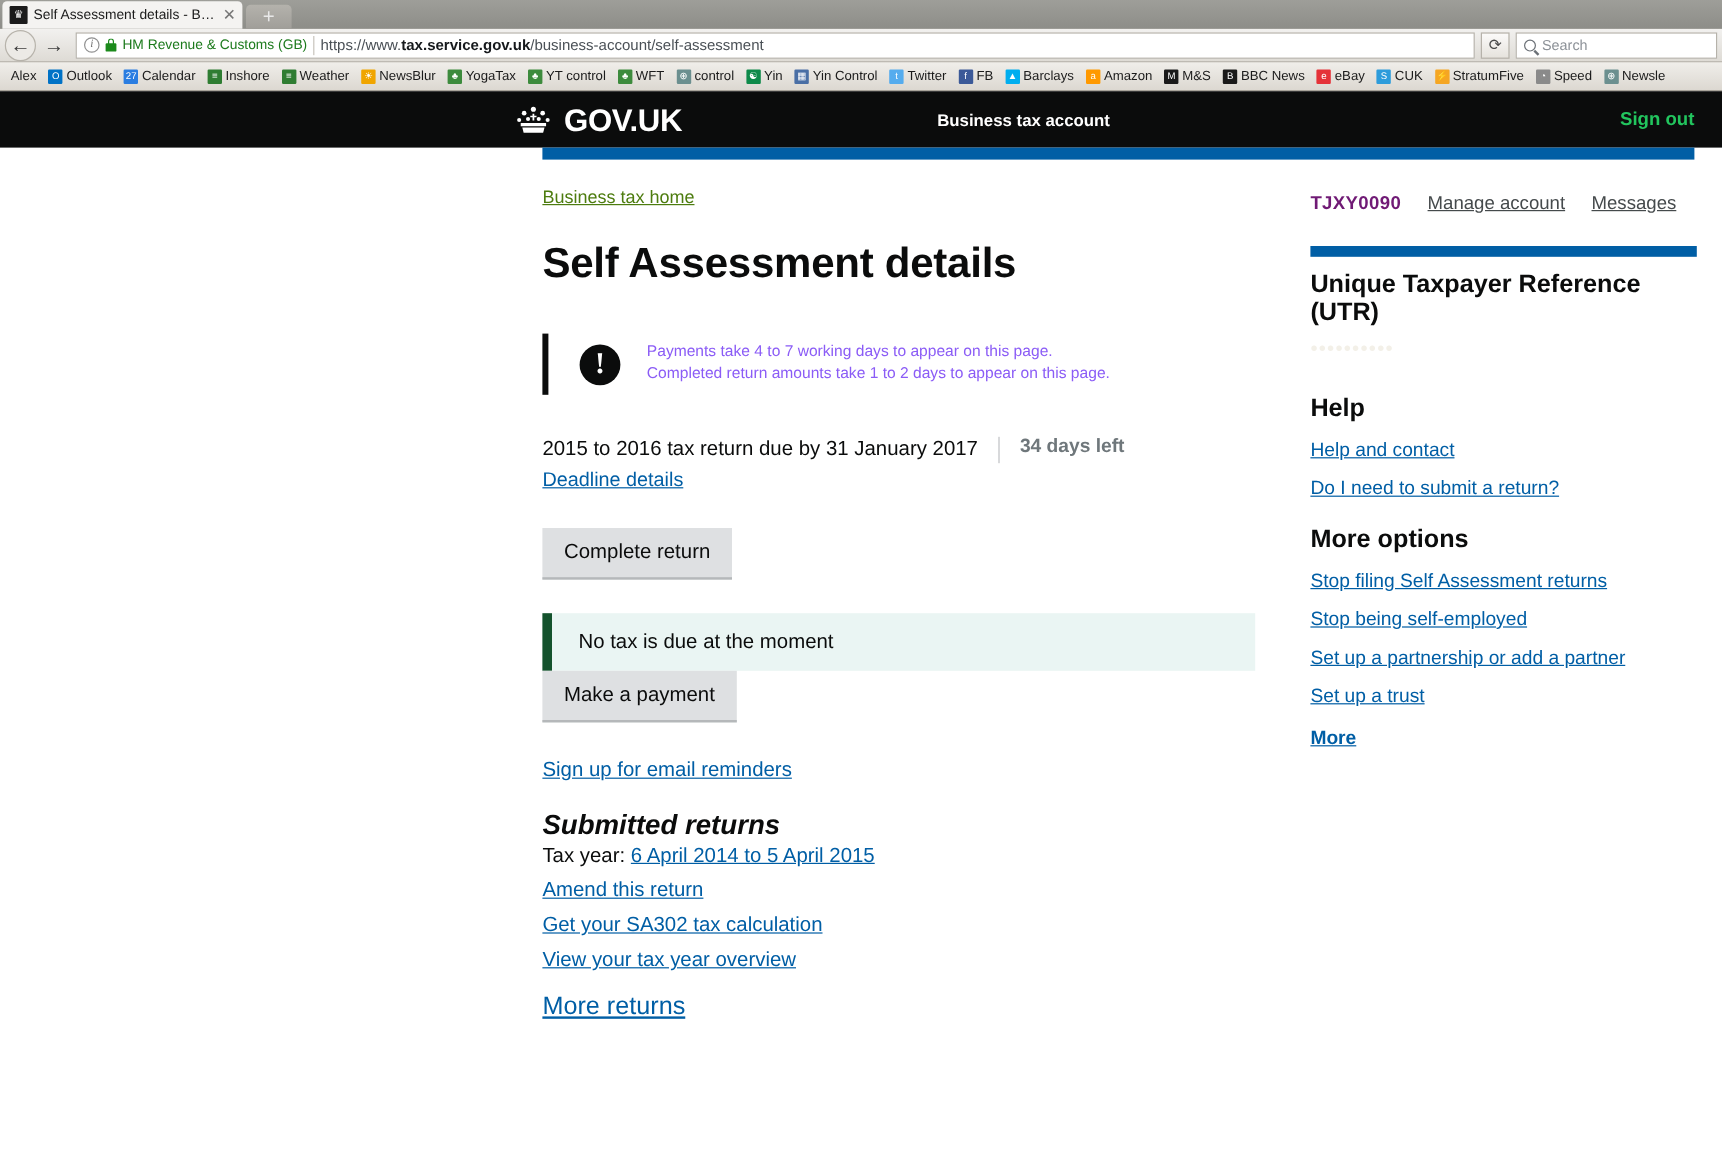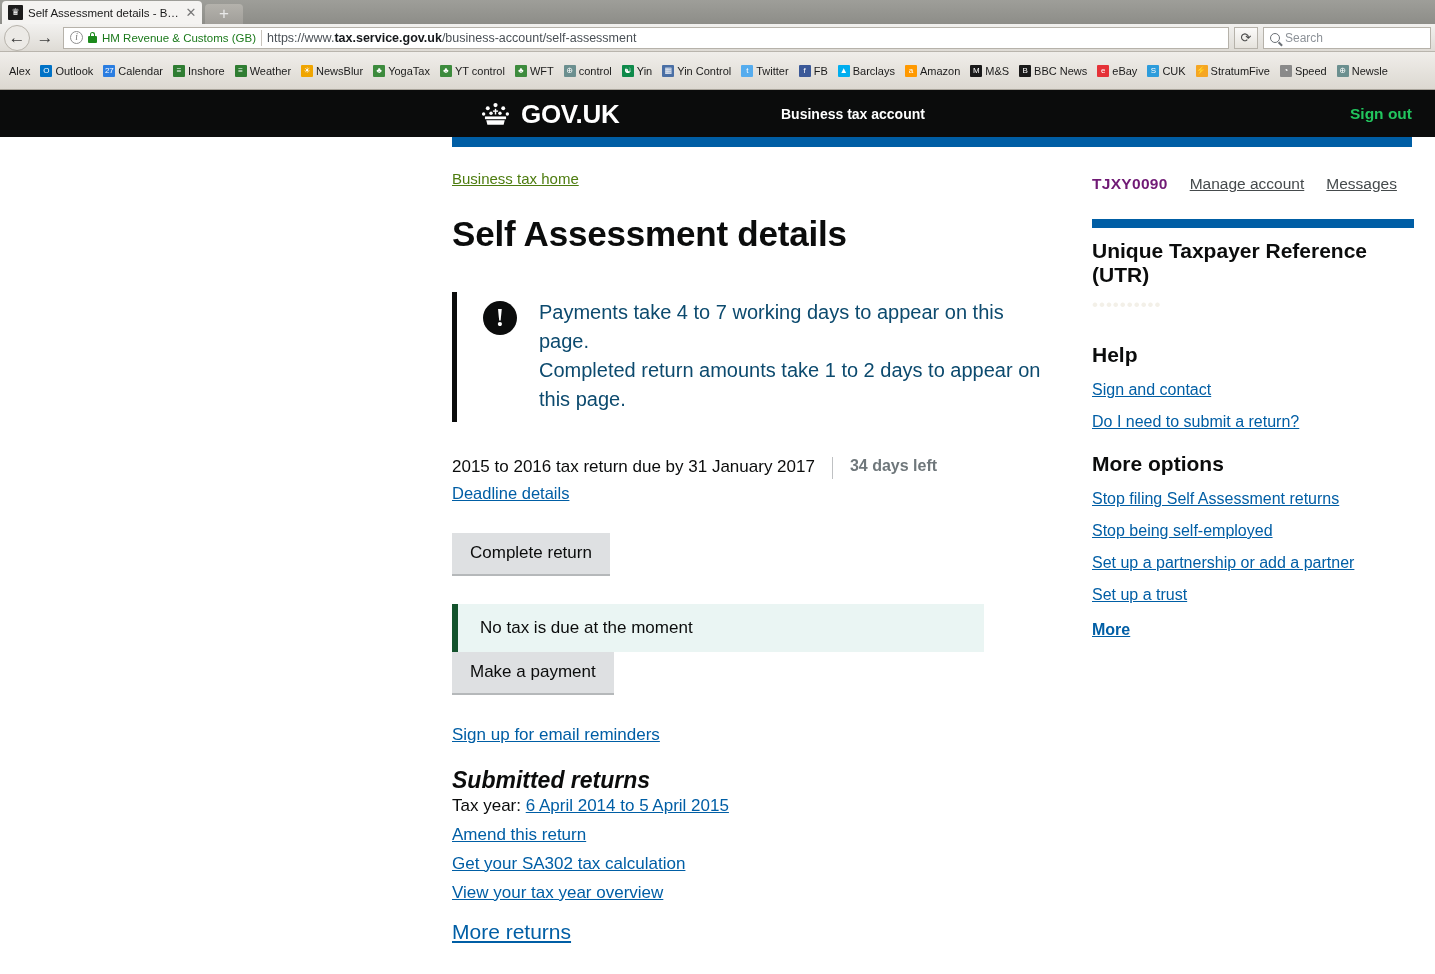--- a/index.html
+++ b/index.html
@@ -113,21 +113,21 @@
     position: relative; flex: 0 0 10px;
   }
   .search-glass::after {
     content: ''; position: absolute; right: -4px; bottom: -3px;
     width: 5px; height: 1.6px; background: #6b7076;
     transform: rotate(45deg);
   }
   .search-ph { color: #8d9298; font-size: 12px; }
 
   #bookmarks-bar {
-    height: 38px;
+    height: 24px;
     background: linear-gradient(to bottom,#f0eeea,#dcd8d1);
     border-bottom: 1px solid #a9a49b;
     display: flex; align-items: center;
     padding: 0 4px; gap: 0px;
     overflow: hidden; white-space: nowrap;
   }
   .bm {
     display: inline-flex; align-items: center; gap: 3px;
     padding: 0 5px; height: 18px;
     font-size: 11px; color: #1b1b1b; cursor: pointer;
@@ -141,21 +141,21 @@
 
   
   #page { width: 1435px; background: #fff; }
 
   #govuk-header {
     background: #0b0c0c; height: 47px;
     display: flex; align-items: center;
     position: relative;
   }
   .brand {
-    position: absolute; left: 479px;
+    position: absolute; left: 428px;
     display: flex; align-items: center; gap: 9px;
     color: #fff;
   }
   .crown { width: 33px; height: 26px; display: block; }
   .brand-text {
     font-size: 26px; font-weight: 700; letter-spacing: -0.3px;
     color: #ffffff; line-height: 1;
   }
   .service-name {
     position: absolute; left: 781px;
@@ -202,21 +202,21 @@
     padding: 6px 0 8px 26px;
     display: flex; align-items: flex-start; gap: 22px;
   }
   .excl-icon {
     width: 34px; height: 34px; flex: 0 0 34px;
     border-radius: 50%; background: #0b0c0c; color: #fff;
     font-size: 25px; font-weight: 700; line-height: 33px;
     text-align: center; font-family: "Liberation Serif", serif;
     margin-top: 3px;
   }
-  .info-lines { font-size: 20px; color: #0c4a6e; line-height: 1.45; }
+  .info-lines { font-size: 13px; color: #8b5cf6; line-height: 1.45; }
 
   .deadline-row {
     margin-top: 35px; font-size: 17px; color: #0b0c0c;
     display: flex; align-items: flex-start;
   }
   .deadline-sep {
     display: inline-block; width: 1px; height: 22px;
     background: #bfc1c3; margin: 0 17px;
   }
   .days-left { font-weight: 700; color: #6f777b; font-size: 16px; }
@@ -233,24 +233,24 @@
     color: #0b0c0c;
     font-size: 17px;
     font-family: "Liberation Sans", sans-serif;
     padding: 10px 18px 11px 18px;
     cursor: pointer;
     text-align: left;
   }
 
   .notice-box {
     background: #eaf5f3;
-    border-left: 6px solid #14532d;
+    border-left: 8px solid #14532d;
     padding: 14px 0 14px 22px;
     font-size: 17px; color: #0b0c0c;
-    width: 532px;
+    width: 594px;
   }
 
   .stack-gap-1 { margin-top: 30px; }
   .stack-gap-2 { margin-top: 28px; }
 
   .email-link { display: inline-block; margin-top: 30px; font-size: 17px; }
 
   h2.section-title {
     font-size: 23px; font-weight: 700; color: #0b0c0c;
     margin: 22px 0 0 0;
@@ -504,21 +504,21 @@
         <span class="account-id">TJXY0090</span>
         <a class="gov-link-dark">Manage account</a>
         <a class="gov-link-dark">Messages</a>
       </div>
 
       <div class="side-rule"></div>
       <h2 class="side-title">Unique Taxpayer Reference (UTR)</h2>
       <div class="utr-value">••••••••••</div>
 
       <h2 class="side-head">Help</h2>
-      <a class="gov-link side-link">Sign and contact</a>
+      <a class="gov-link side-link">Help and contact</a>
       <a class="gov-link side-link">Do I need to submit a return?</a>
 
       <h2 class="side-head tight">More options</h2>
       <a class="gov-link side-link">Stop filing Self Assessment returns</a>
       <a class="gov-link side-link">Stop being self-employed</a>
       <a class="gov-link side-link">Set up a partnership or add a partner</a>
       <a class="gov-link side-link">Set up a trust</a>
       <a class="gov-link side-link more">More</a>
     </div>
 

